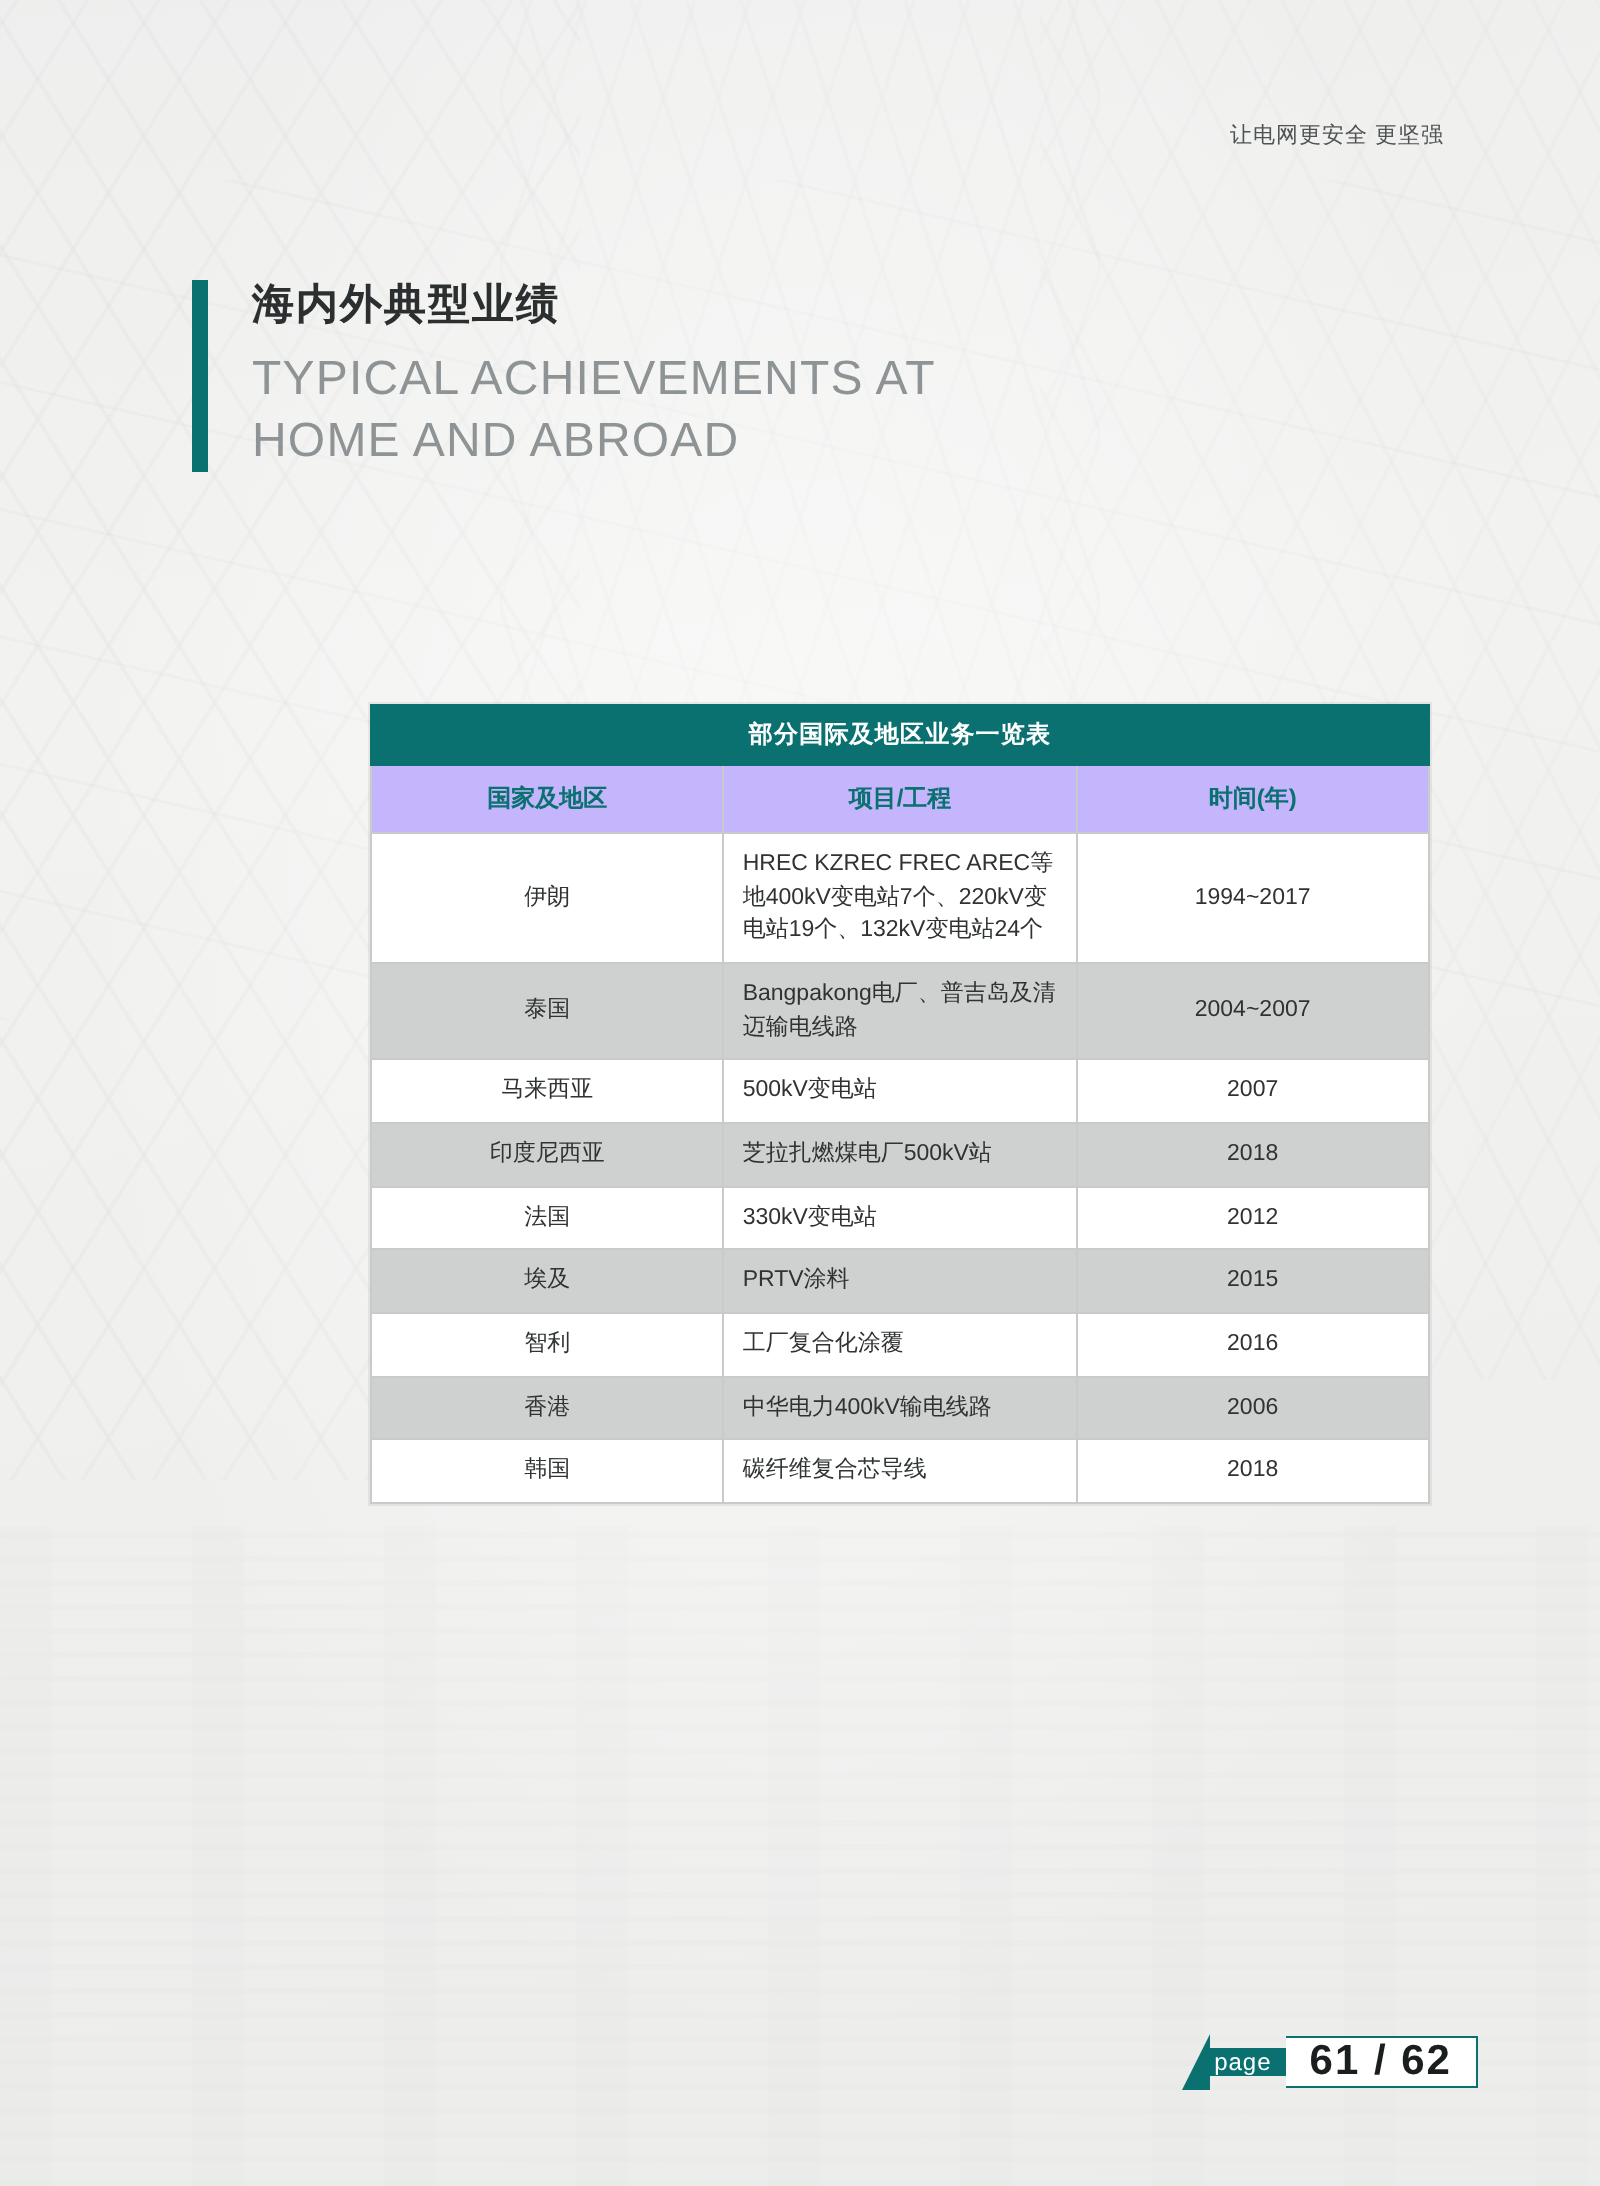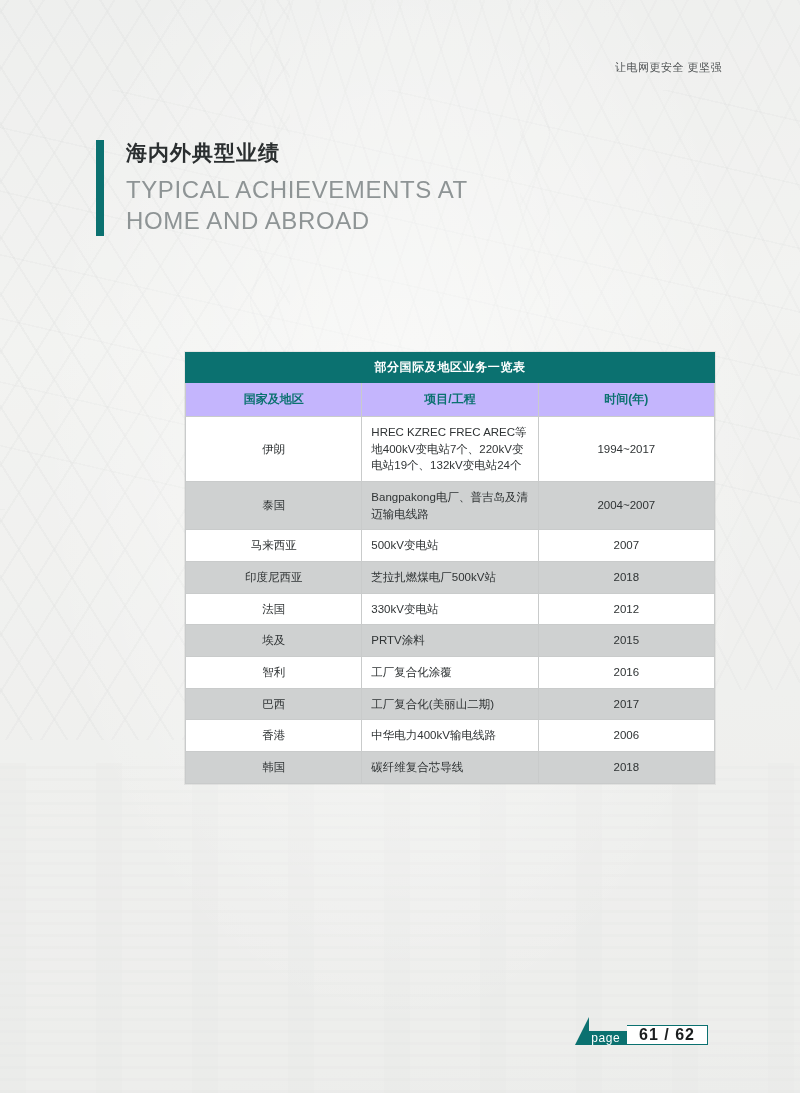--- a/index.html
+++ b/index.html
@@ -182,24 +182,24 @@
   table.data tbody tr:nth-child(even) td {
     background: #cfd1d1;
   }
   td.c-country { text-align: center; width: 108px; }
   td.c-project { text-align: left; }
   td.c-time { text-align: center; width: 126px; }
 
   
   .page-num {
     position: absolute;
-    right: 92px;
+    right: 61px;
     bottom: 48px;
     display: flex;
-    align-items: flex-end;
+    align-items: center;
     height: 28px;
     margin-top: 10px;
   }
   .page-num .tri {
     width: 0;
     height: 0;
     border-style: solid;
     border-width: 0 0 28px 14px;
     border-color: transparent transparent #0b7170 transparent;
   }
@@ -210,21 +210,21 @@
     letter-spacing: 0.5px;
     display: flex;
     align-items: center;
     padding: 0 7px 0 2px;
   }
   .page-num .nums {
     background: #ffffff;
     border: 1px solid #0b7170;
     border-left: none;
     color: #1b1e1f;
-    font-size: 16px;
+    font-size: 21px;
     font-weight: bold;
     display: flex;
     align-items: center;
     padding: 0 12px;
     letter-spacing: 1px;
   }
 </style>
 </head>
 <body>
 
@@ -296,25 +296,20 @@
               <td class="c-country">埃及</td>
               <td class="c-project">PRTV涂料</td>
               <td class="c-time">2015</td>
             </tr>
             <tr>
               <td class="c-country">智利</td>
               <td class="c-project">工厂复合化涂覆</td>
               <td class="c-time">2016</td>
             </tr>
             <tr>
-              <td class="c-country">巴西</td>
-              <td class="c-project">工厂复合化(美丽山二期)</td>
-              <td class="c-time">2017</td>
-            </tr>
-            <tr>
               <td class="c-country">香港</td>
               <td class="c-project">中华电力400kV输电线路</td>
               <td class="c-time">2006</td>
             </tr>
             <tr>
               <td class="c-country">韩国</td>
               <td class="c-project">碳纤维复合芯导线</td>
               <td class="c-time">2018</td>
             </tr>
           </tbody>

